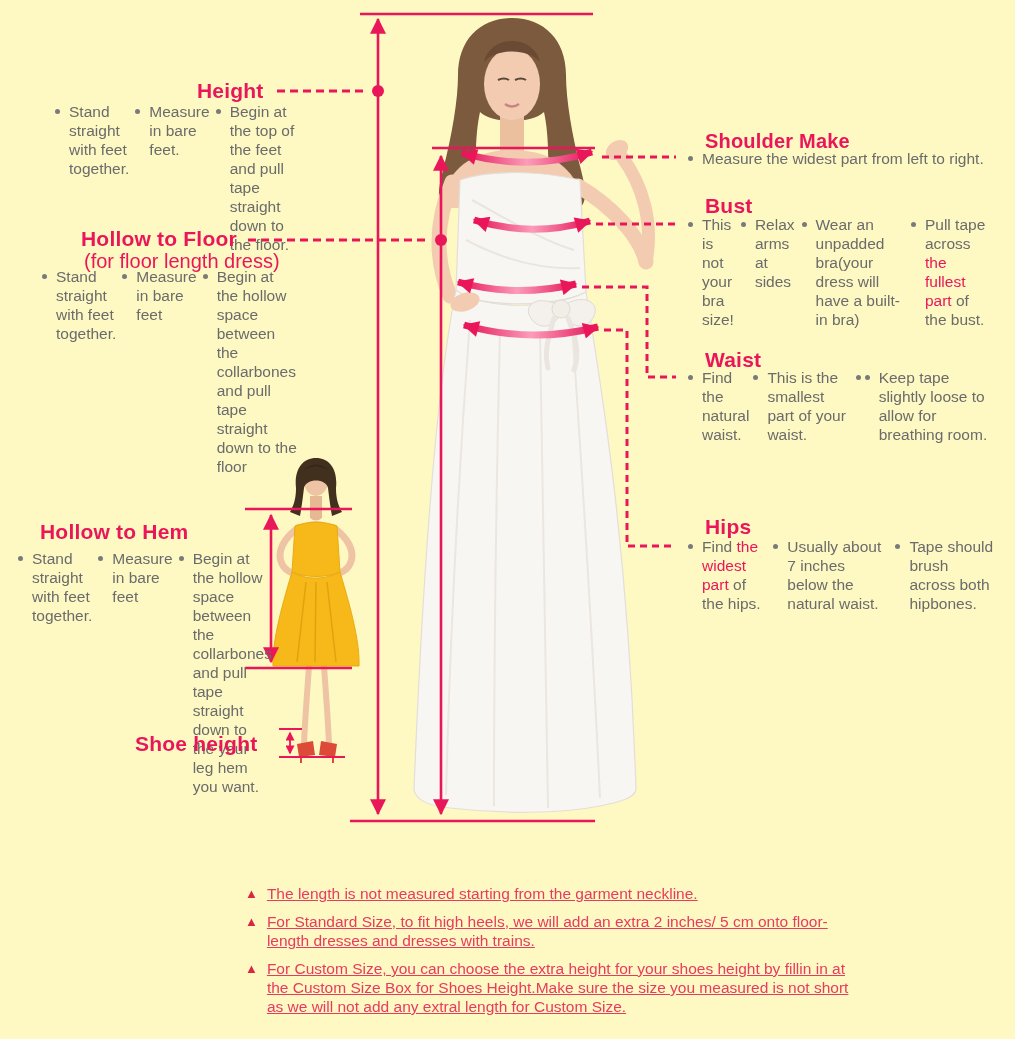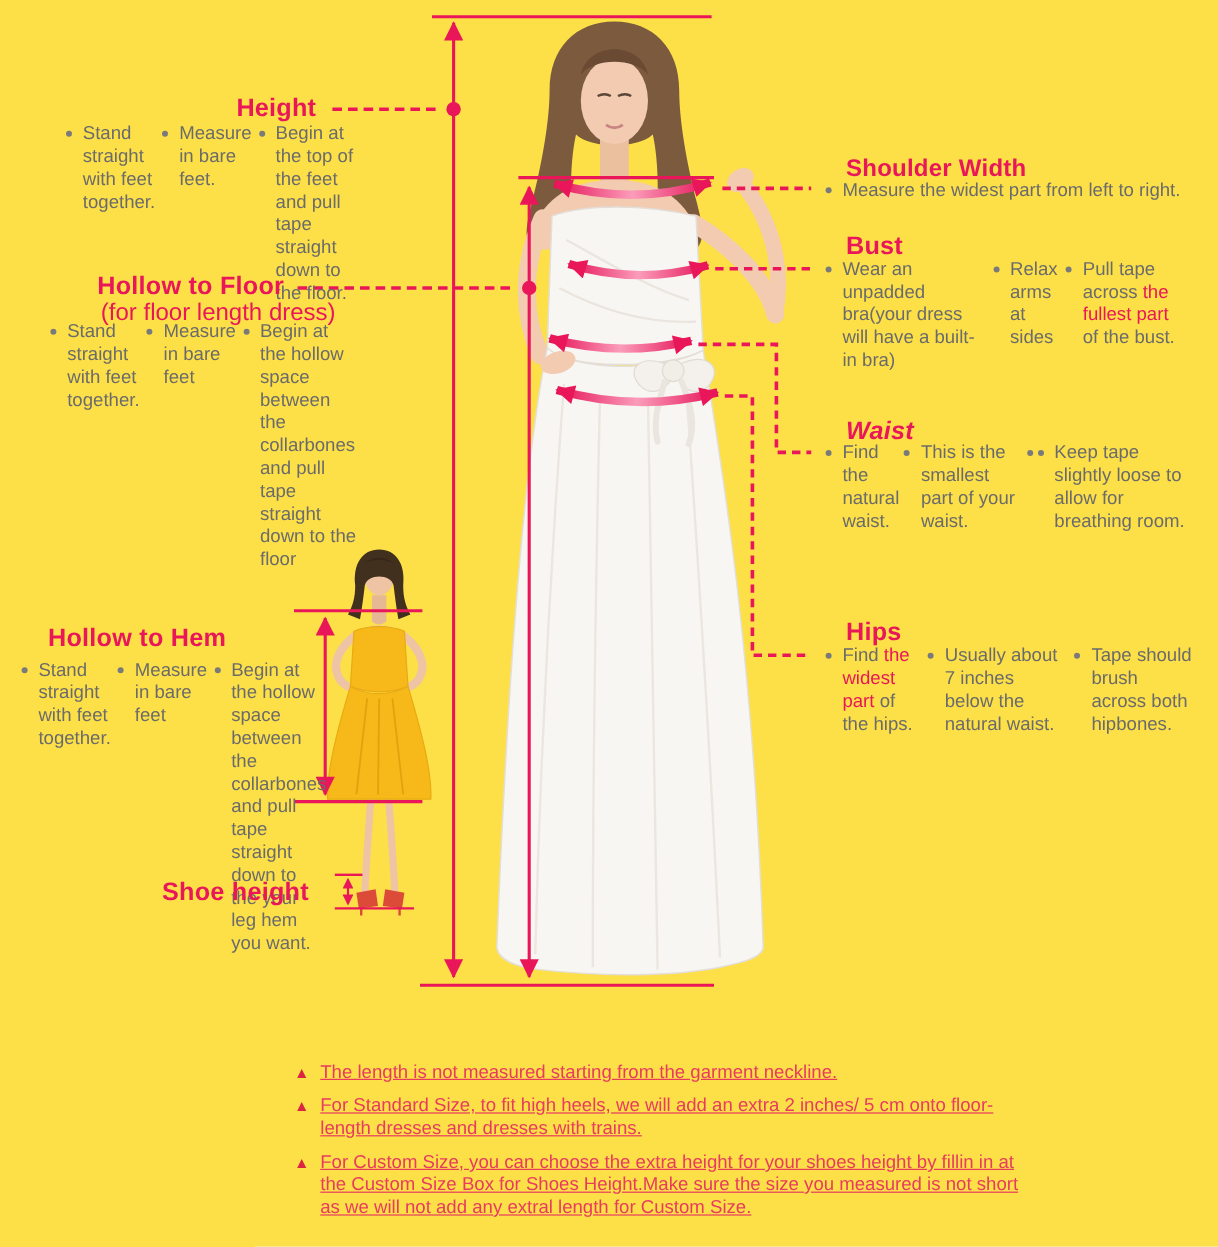--- a/index.html
+++ b/index.html
@@ -1,17 +1,17 @@
 <!DOCTYPE html>
 <html><head>
 <meta charset="utf-8">
 <style>
   html,body{margin:0;padding:0;background:#fff;}
   body{width:1015px;height:1039px;font-family:"Liberation Sans",sans-serif;}
-  .stage{position:relative;width:1015px;height:1039px;overflow:hidden;background:#fde047;}
+  .stage{position:relative;width:1015px;height:1039px;overflow:hidden;background:#fef9c3;}
   svg.overlay{position:absolute;left:0;top:0;}
   .title{position:absolute;color:#e9175a;font-weight:bold;font-size:21px;white-space:nowrap;letter-spacing:.2px;}
   .subtitle{position:absolute;color:#e9175a;font-size:20px;white-space:nowrap;}
   .bullets{position:absolute;display:flex;flex-direction:row;gap:6px;color:#6b6b6b;font-size:15.5px;line-height:19px;}
   .bullet{display:flex;gap:9px;}
   .b-dot{width:5px;height:5px;border-radius:50%;background:#7a7a7a;margin-top:7px;flex:none;}
   .hl{color:#e9175a;}
   .notes{position:absolute;left:245px;top:884px;display:flex;flex-direction:column;gap:9px;}
   .note{display:flex;gap:9px;color:#e73b60;font-size:15.5px;line-height:19px;}
   .note-tri{color:#dc2443;font-size:13px;line-height:19px;flex:none;}
@@ -180,49 +180,53 @@
       <div class="bullet">
           <span class="b-dot"></span>
           <span>Begin at the hollow space between the collarbones and pull tape straight down to the your leg hem  you want.</span>
         </div>
     </div>
   </div>
 
   <div class="title" style="left:135px;top:732px;">Shoe height</div>
 
   <div>
-    <div class="title" style="left:705px;top:130px;font-size:20px;">Shoulder Width</div>
+    <div class="title" style="left:705px;top:130px;font-size:20px;">Shoulder Make</div>
     <div class="bullets" style="left:688px;top:149px;width:320px;">
       <div class="bullet">
           <span class="b-dot"></span>
           <span>Measure the widest part from left to right.</span>
         </div>
     </div>
   </div>
 
   <div>
     <div class="title" style="left:705px;top:194px;text-align:center;">Bust</div>
     <div class="bullets" style="left:688px;top:215px;width:300px;gap:7px;">
       <div class="bullet">
           <span class="b-dot"></span>
+          <span>This is not your bra size!</span>
+        </div>
+      <div class="bullet">
+          <span class="b-dot"></span>
+          <span>Relax arms at sides</span>
+        </div>
+      <div class="bullet">
+          <span class="b-dot"></span>
           <span>Wear an unpadded bra(your dress will have a built-in bra)</span>
         </div>
       <div class="bullet">
           <span class="b-dot"></span>
-          <span>Relax arms at sides</span>
-        </div>
-      <div class="bullet">
-          <span class="b-dot"></span>
           <span><span>Pull tape across </span><span class="hl">the fullest part</span><span> of the bust.</span></span>
         </div>
     </div>
   </div>
 
   <div>
-    <div class="title" style="left:705px;top:348px;font-style:italic;">Waist</div>
+    <div class="title" style="left:705px;top:348px;">Waist</div>
     <div class="bullets" style="left:688px;top:368px;width:310px;gap:4px;">
       <div class="bullet">
           <span class="b-dot"></span>
           <span>Find the natural waist.</span>
         </div>
       <div class="bullet">
           <span class="b-dot"></span>
           <span>This is the smallest part of your waist.</span>
         </div>
       <div class="bullet">

